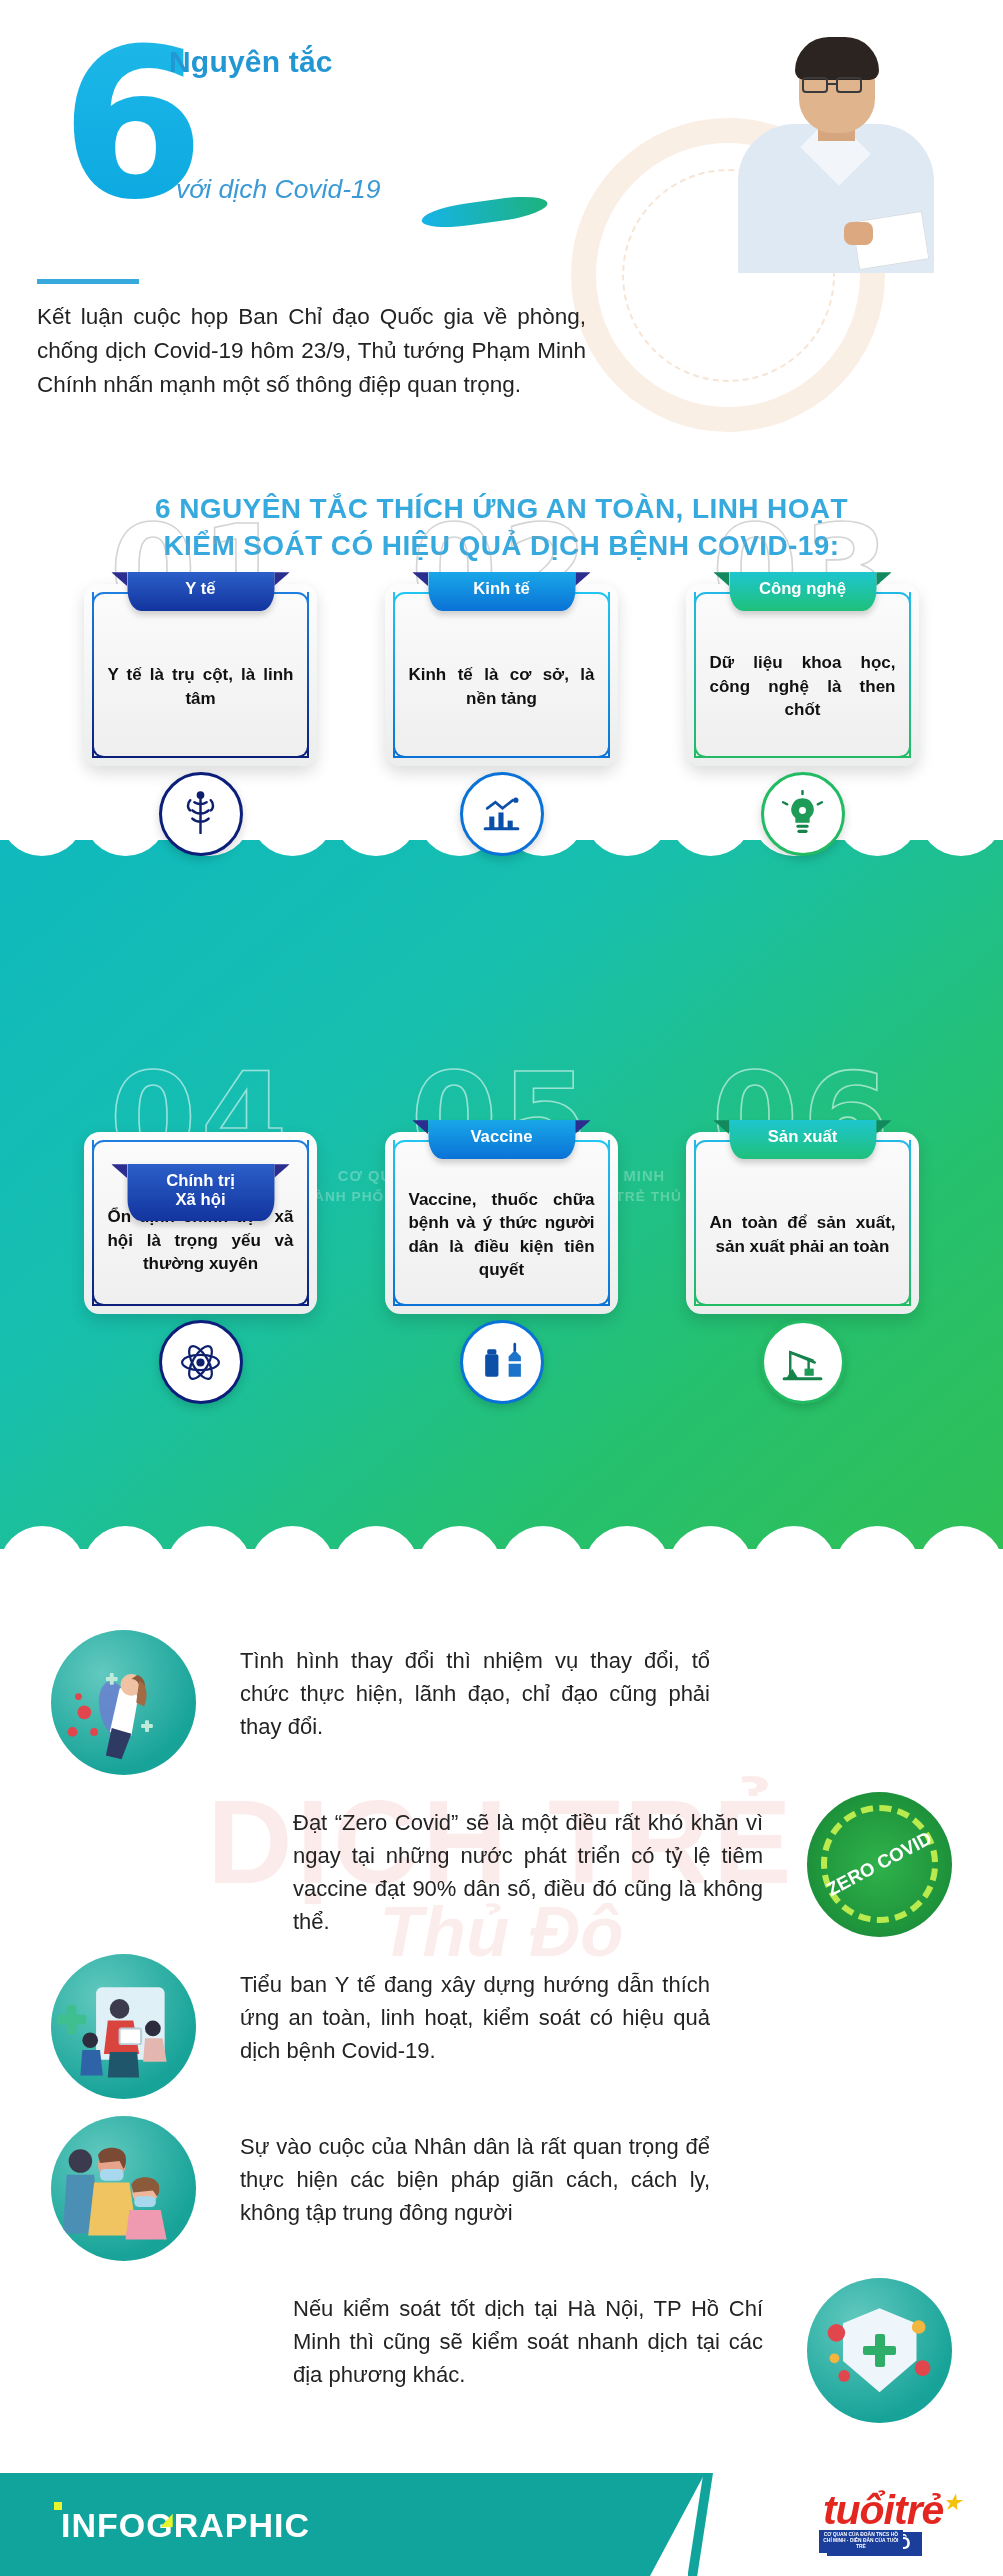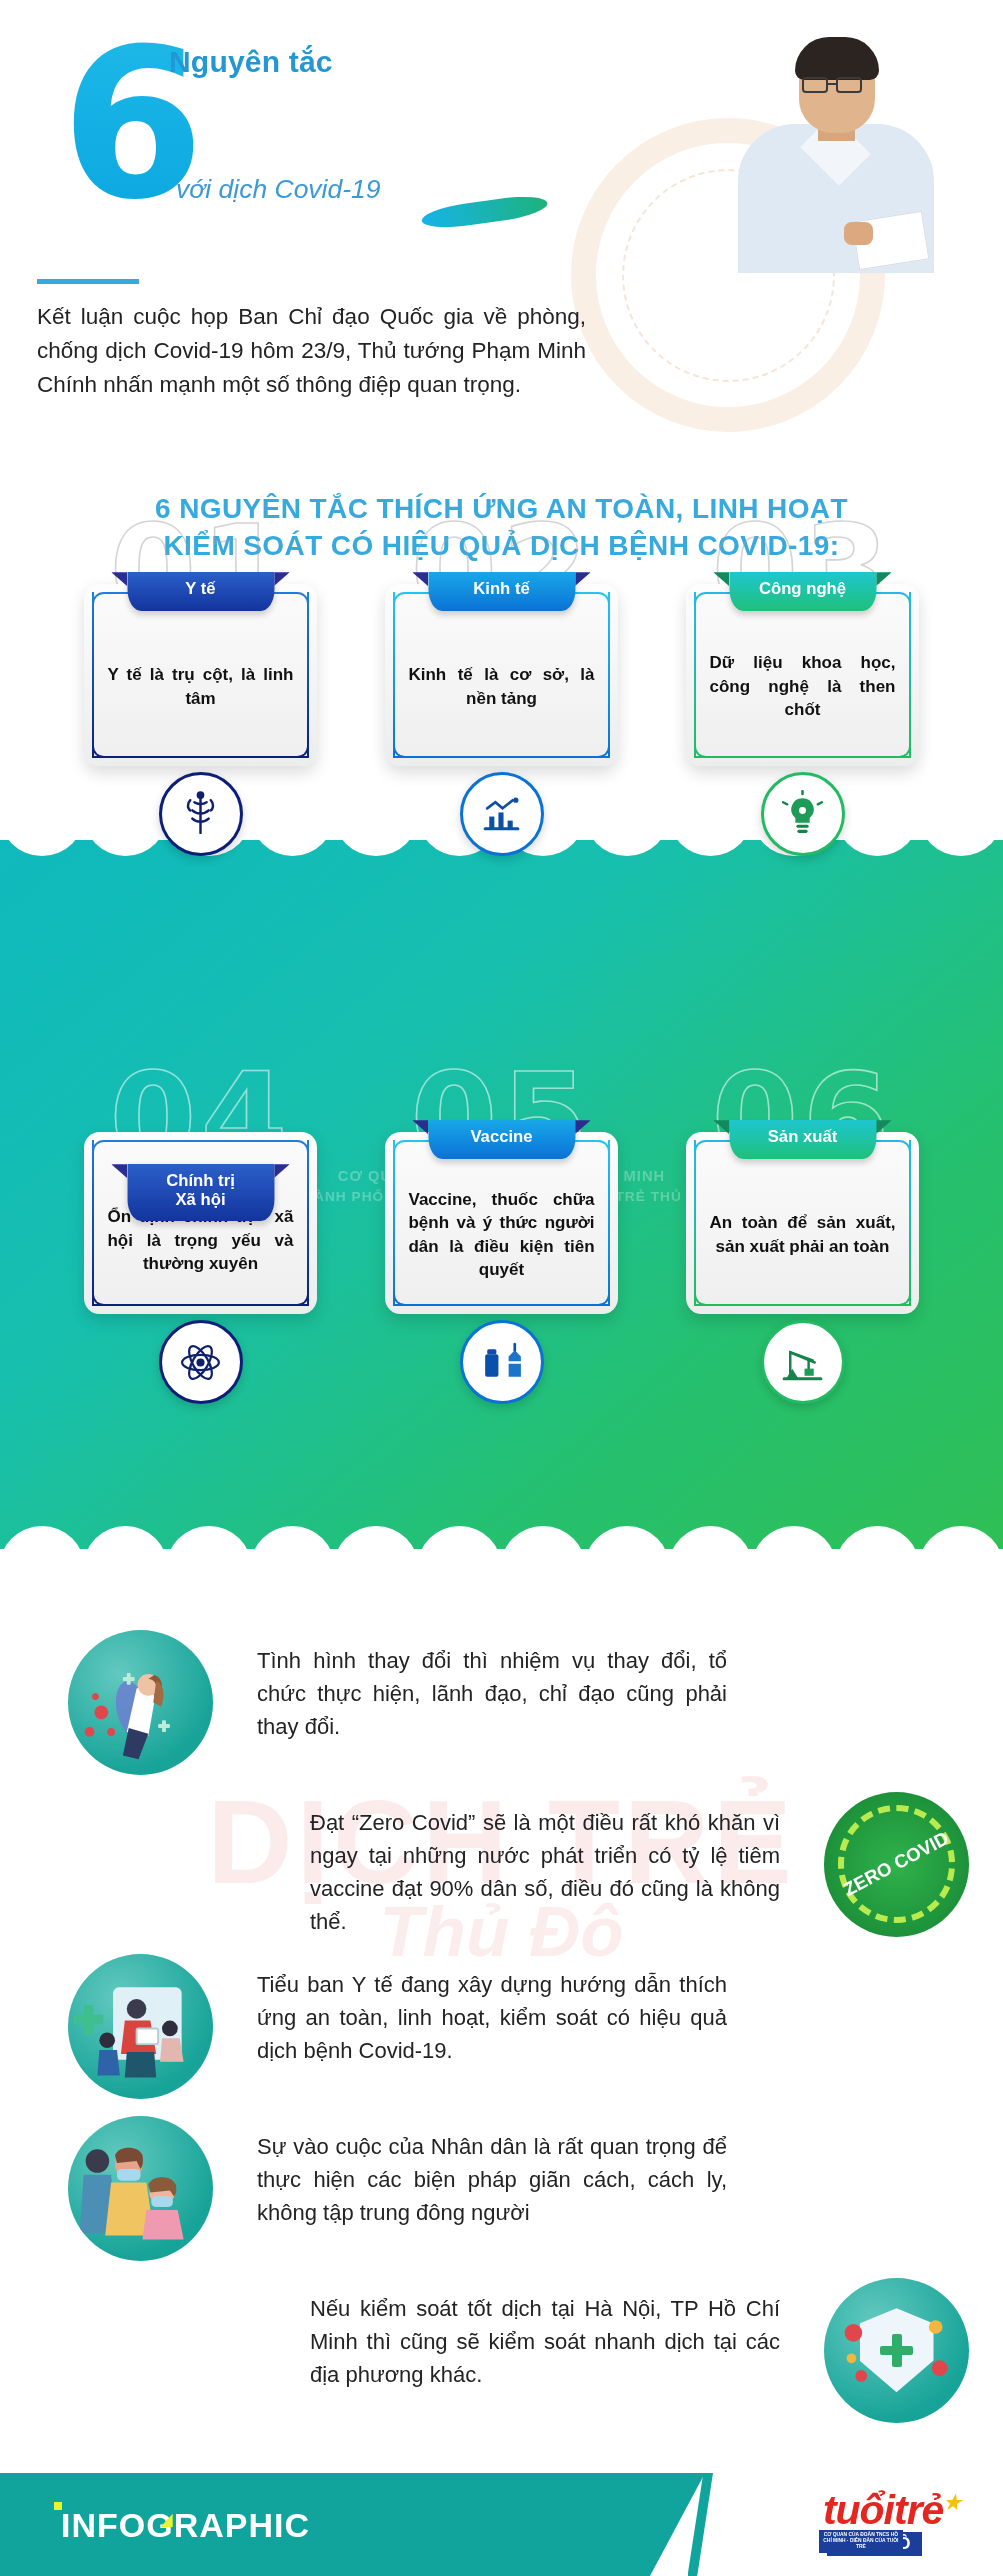--- a/index.html
+++ b/index.html
@@ -164,21 +164,21 @@
   .badge {
     position:absolute; left:50%; bottom: -90px; transform: translateX(-50%);
     width: 84px; height: 84px; border-radius: 50%;
     background:#fff; border: 3.9px solid var(--edgeB);
     display:flex; align-items:center; justify-content:center;
     box-shadow: 0 3.9px 9.8px rgba(0,0,0,.16); z-index: 5;
   }
   .badge svg { width: 49px; height: 49px; }
 
   
-  .notes { position: absolute; left: 0; top: 1622px; width: 856px; padding-left: 17px; }
+  .notes { position: absolute; left: 0; top: 1622px; width: 856px; }
   .note { position: relative; width: 1003px; height: 162px; }
   .note-circle {
     position:absolute; width: 145px; height: 145px; border-radius: 50%;
     background: radial-gradient(circle at 35% 30%, #5cc6bd, #149e96 70%);
     overflow:hidden;
   }
   .note-circle.green { background: radial-gradient(circle at 35% 30%, #62c9bf, #17a398 72%); }
   .note-circle.zero { background: radial-gradient(circle at 50% 50%, #2fb24b, #1c8f39 75%); }
   .note.left  .note-circle { left: 51px;  top: 7.8px; }
   .note.right .note-circle { right: 51px; top: 7.8px; }

